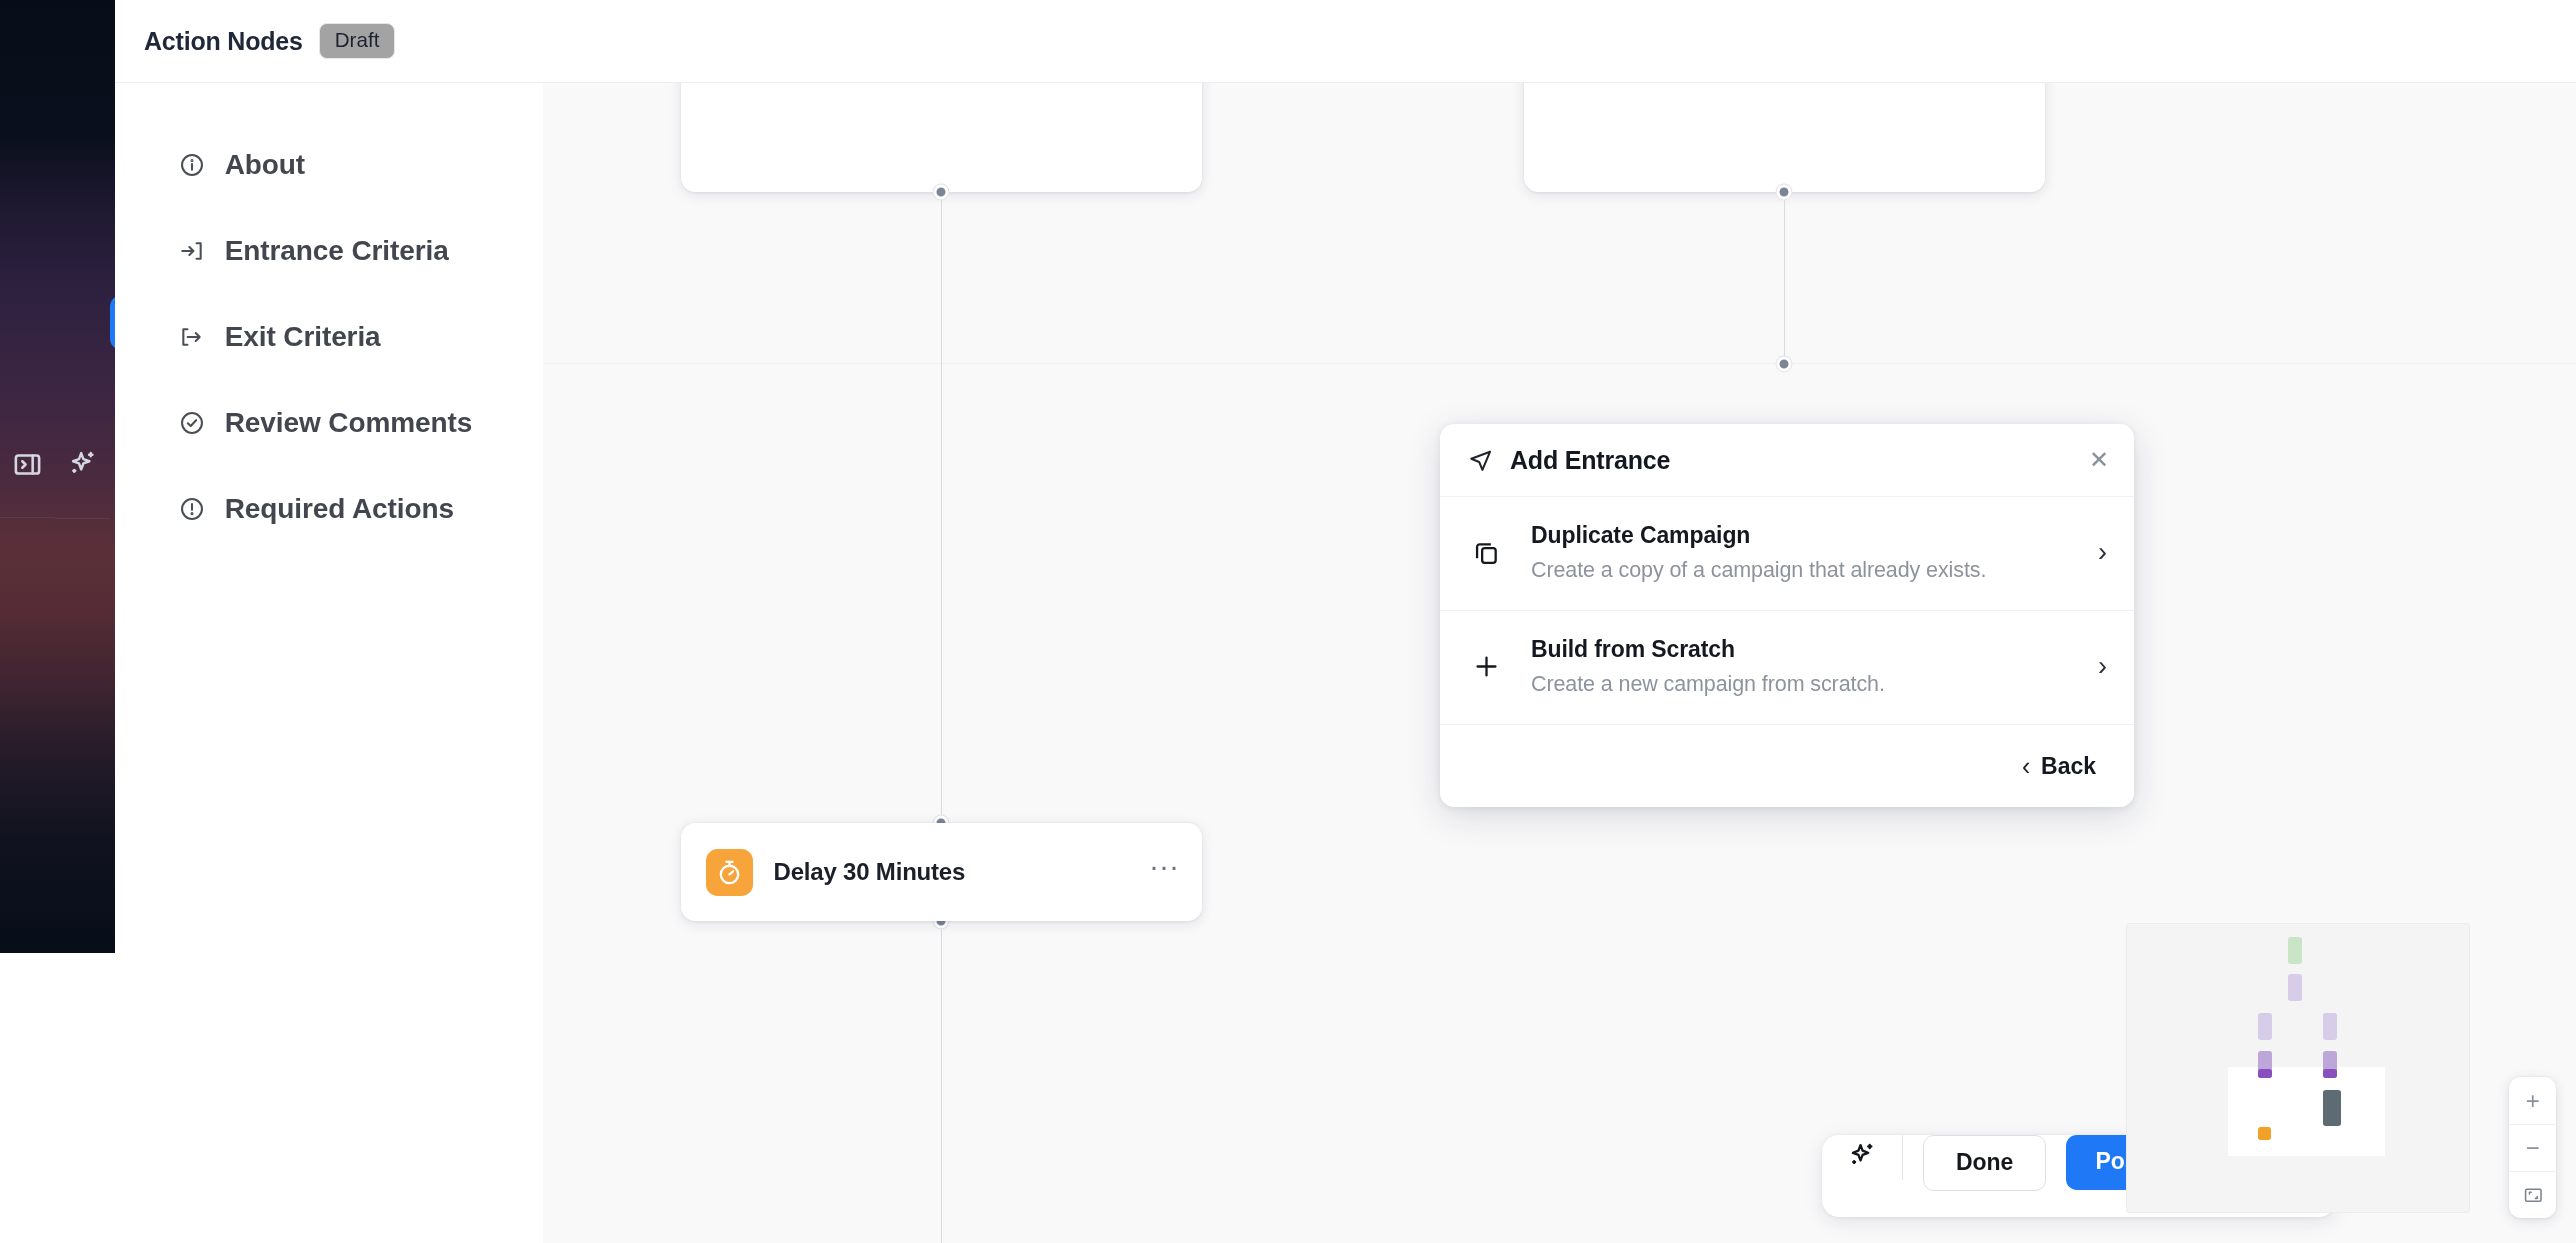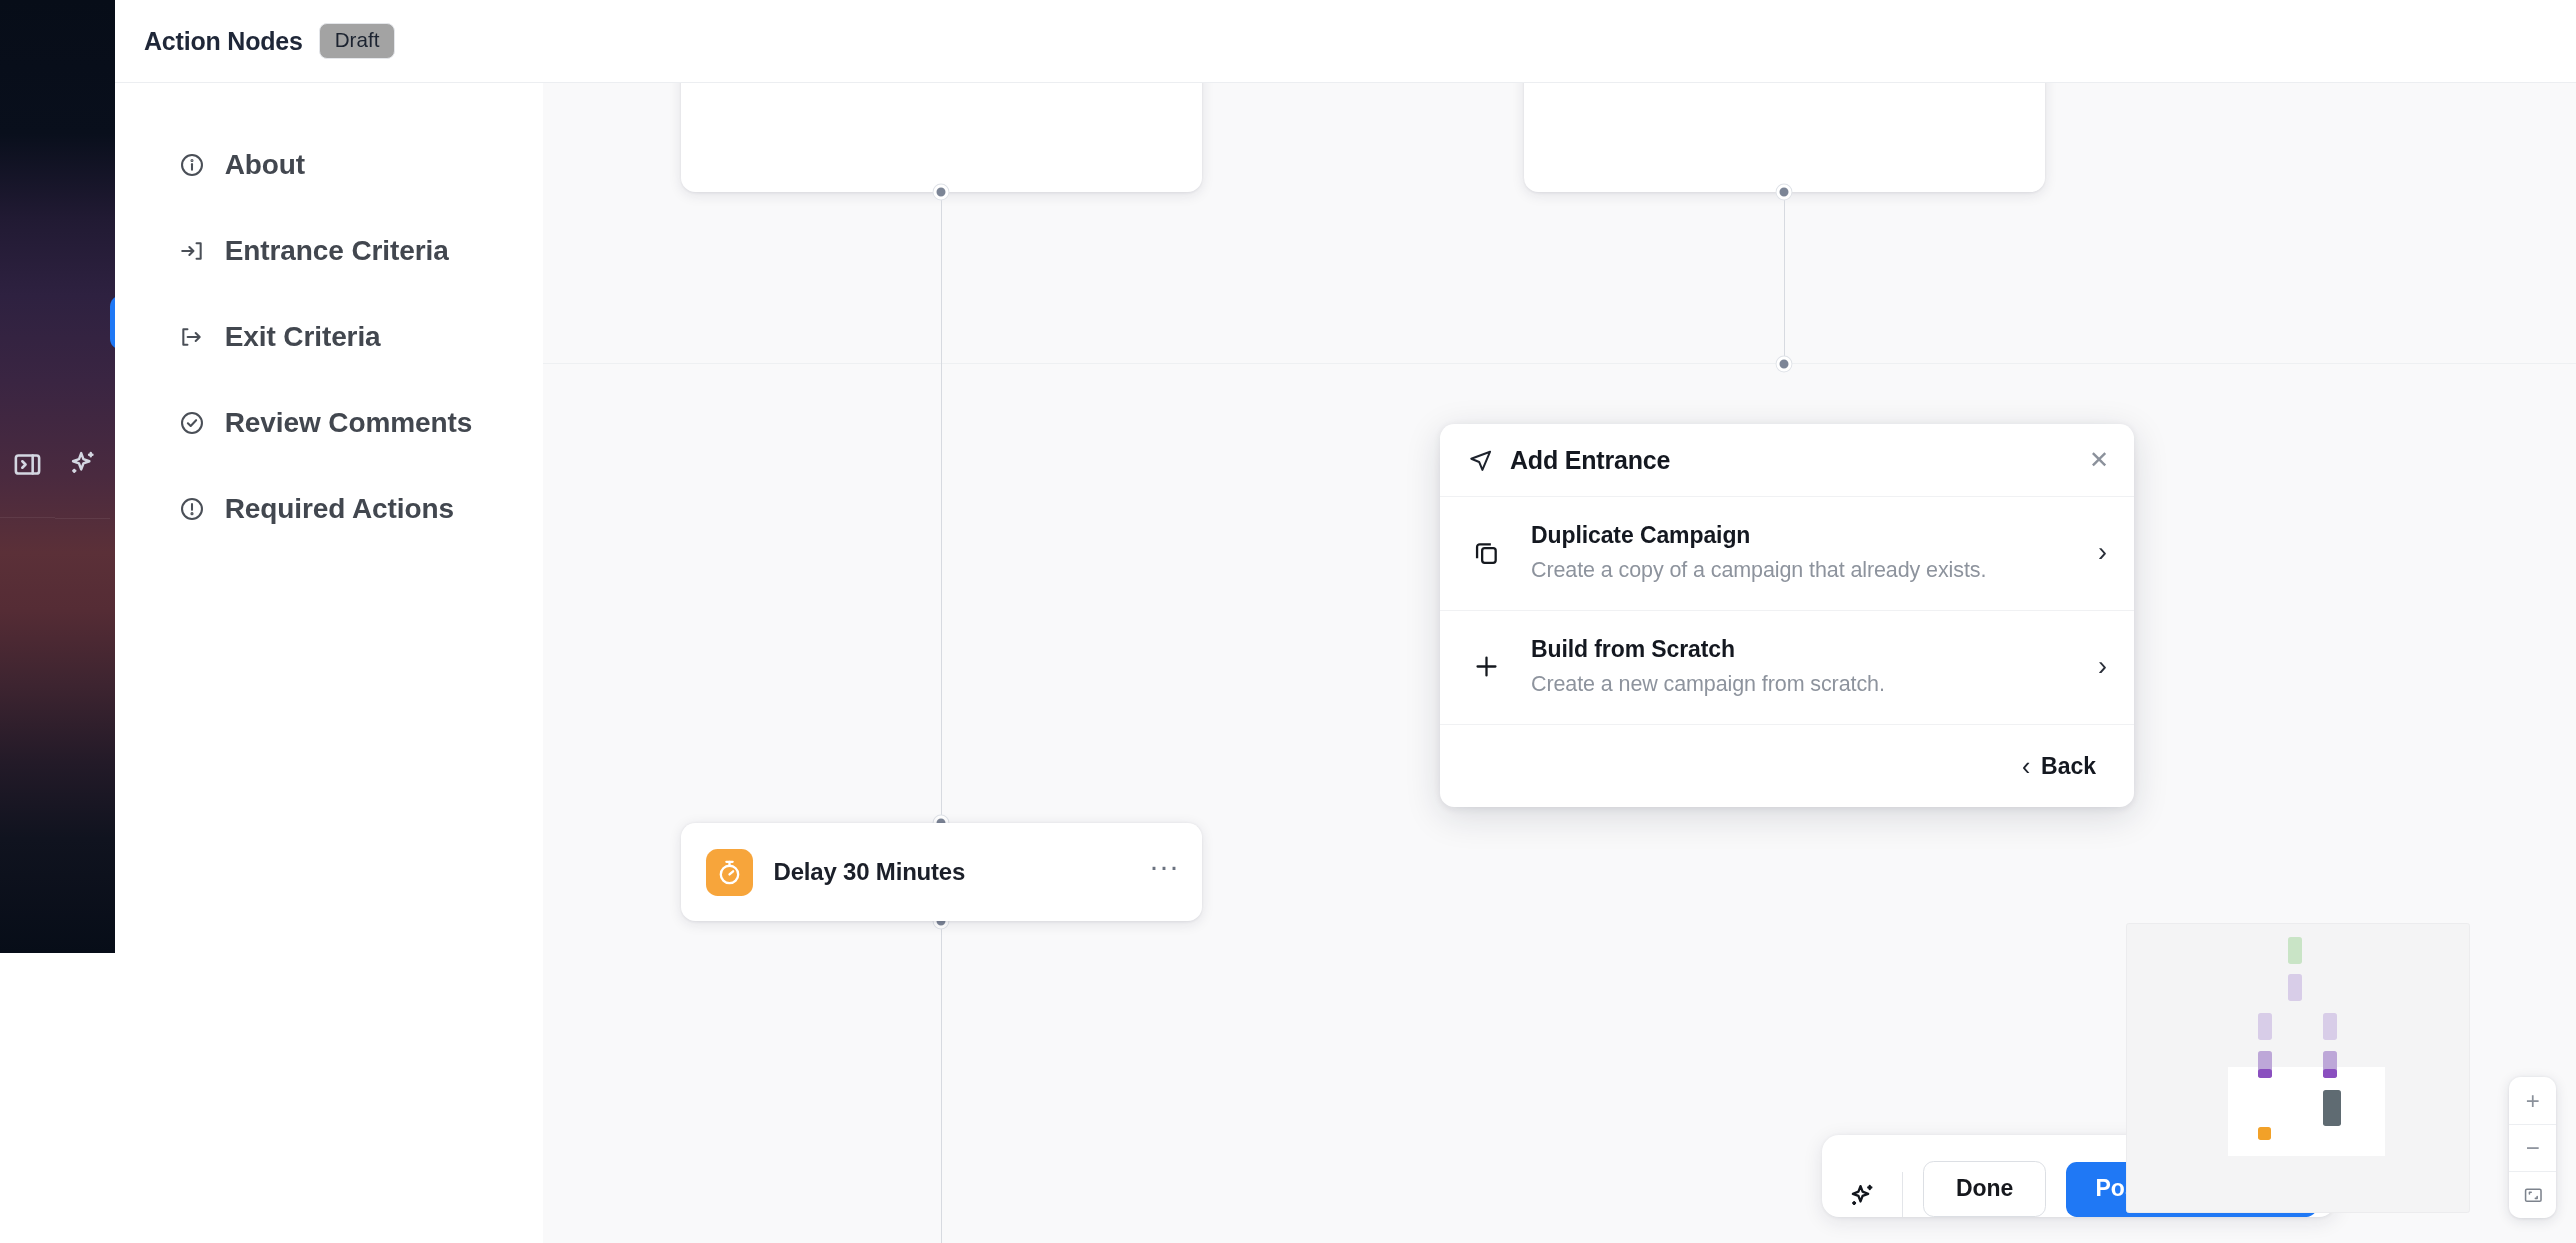--- a/index.html
+++ b/index.html
@@ -131,21 +131,21 @@
   .opt-desc { font-size: 21.5px; color: #8d939d; margin-top: 9px; letter-spacing: -0.1px; }
   .opt-chev { color: #2a2f39; font-size: 27px; line-height: 1; }
 
   .popup-foot { height: 82px; display: flex; align-items: center; justify-content: flex-end; padding-right: 38px; gap: 10.7px; cursor: pointer; }
   .back-chev { font-size: 25px; color: #1d222c; line-height: 1; }
   .back-label { font-size: 23px; font-weight: 700; color: #141820; }
 
   
   .actionbar {
     position: absolute; left: 1279px; bottom: 26px; height: 82px;
-    background: #fff; border-radius: 17px; display: flex; align-items: flex-end;
+    background: #fff; border-radius: 17px; display: flex; align-items: flex-start;
     padding: 0 19px; gap: 20px;
     box-shadow: 0 4.5px 19.7px rgba(25,32,56,.10), 0 0.9px 3.6px rgba(25,32,56,.06);
   }
   .ab-spark { width: 41px; height: 41px; display: flex; align-items: center; justify-content: center; cursor: pointer; }
   .ab-spark svg { width: 29.5px; height: 29.5px; }
   .ab-spark svg * { stroke: #12161d; }
   .ab-sep { width: 0.9px; height: 45px; background: #e3e5e9; }
   .btn-done {
     font-size: 23px; font-weight: 600; color: #16181d; background: #fff;
     border: 0.9px solid #dcdfe4; border-radius: 10.7px; padding: 12.5px 32px 14.3px; cursor: pointer;

